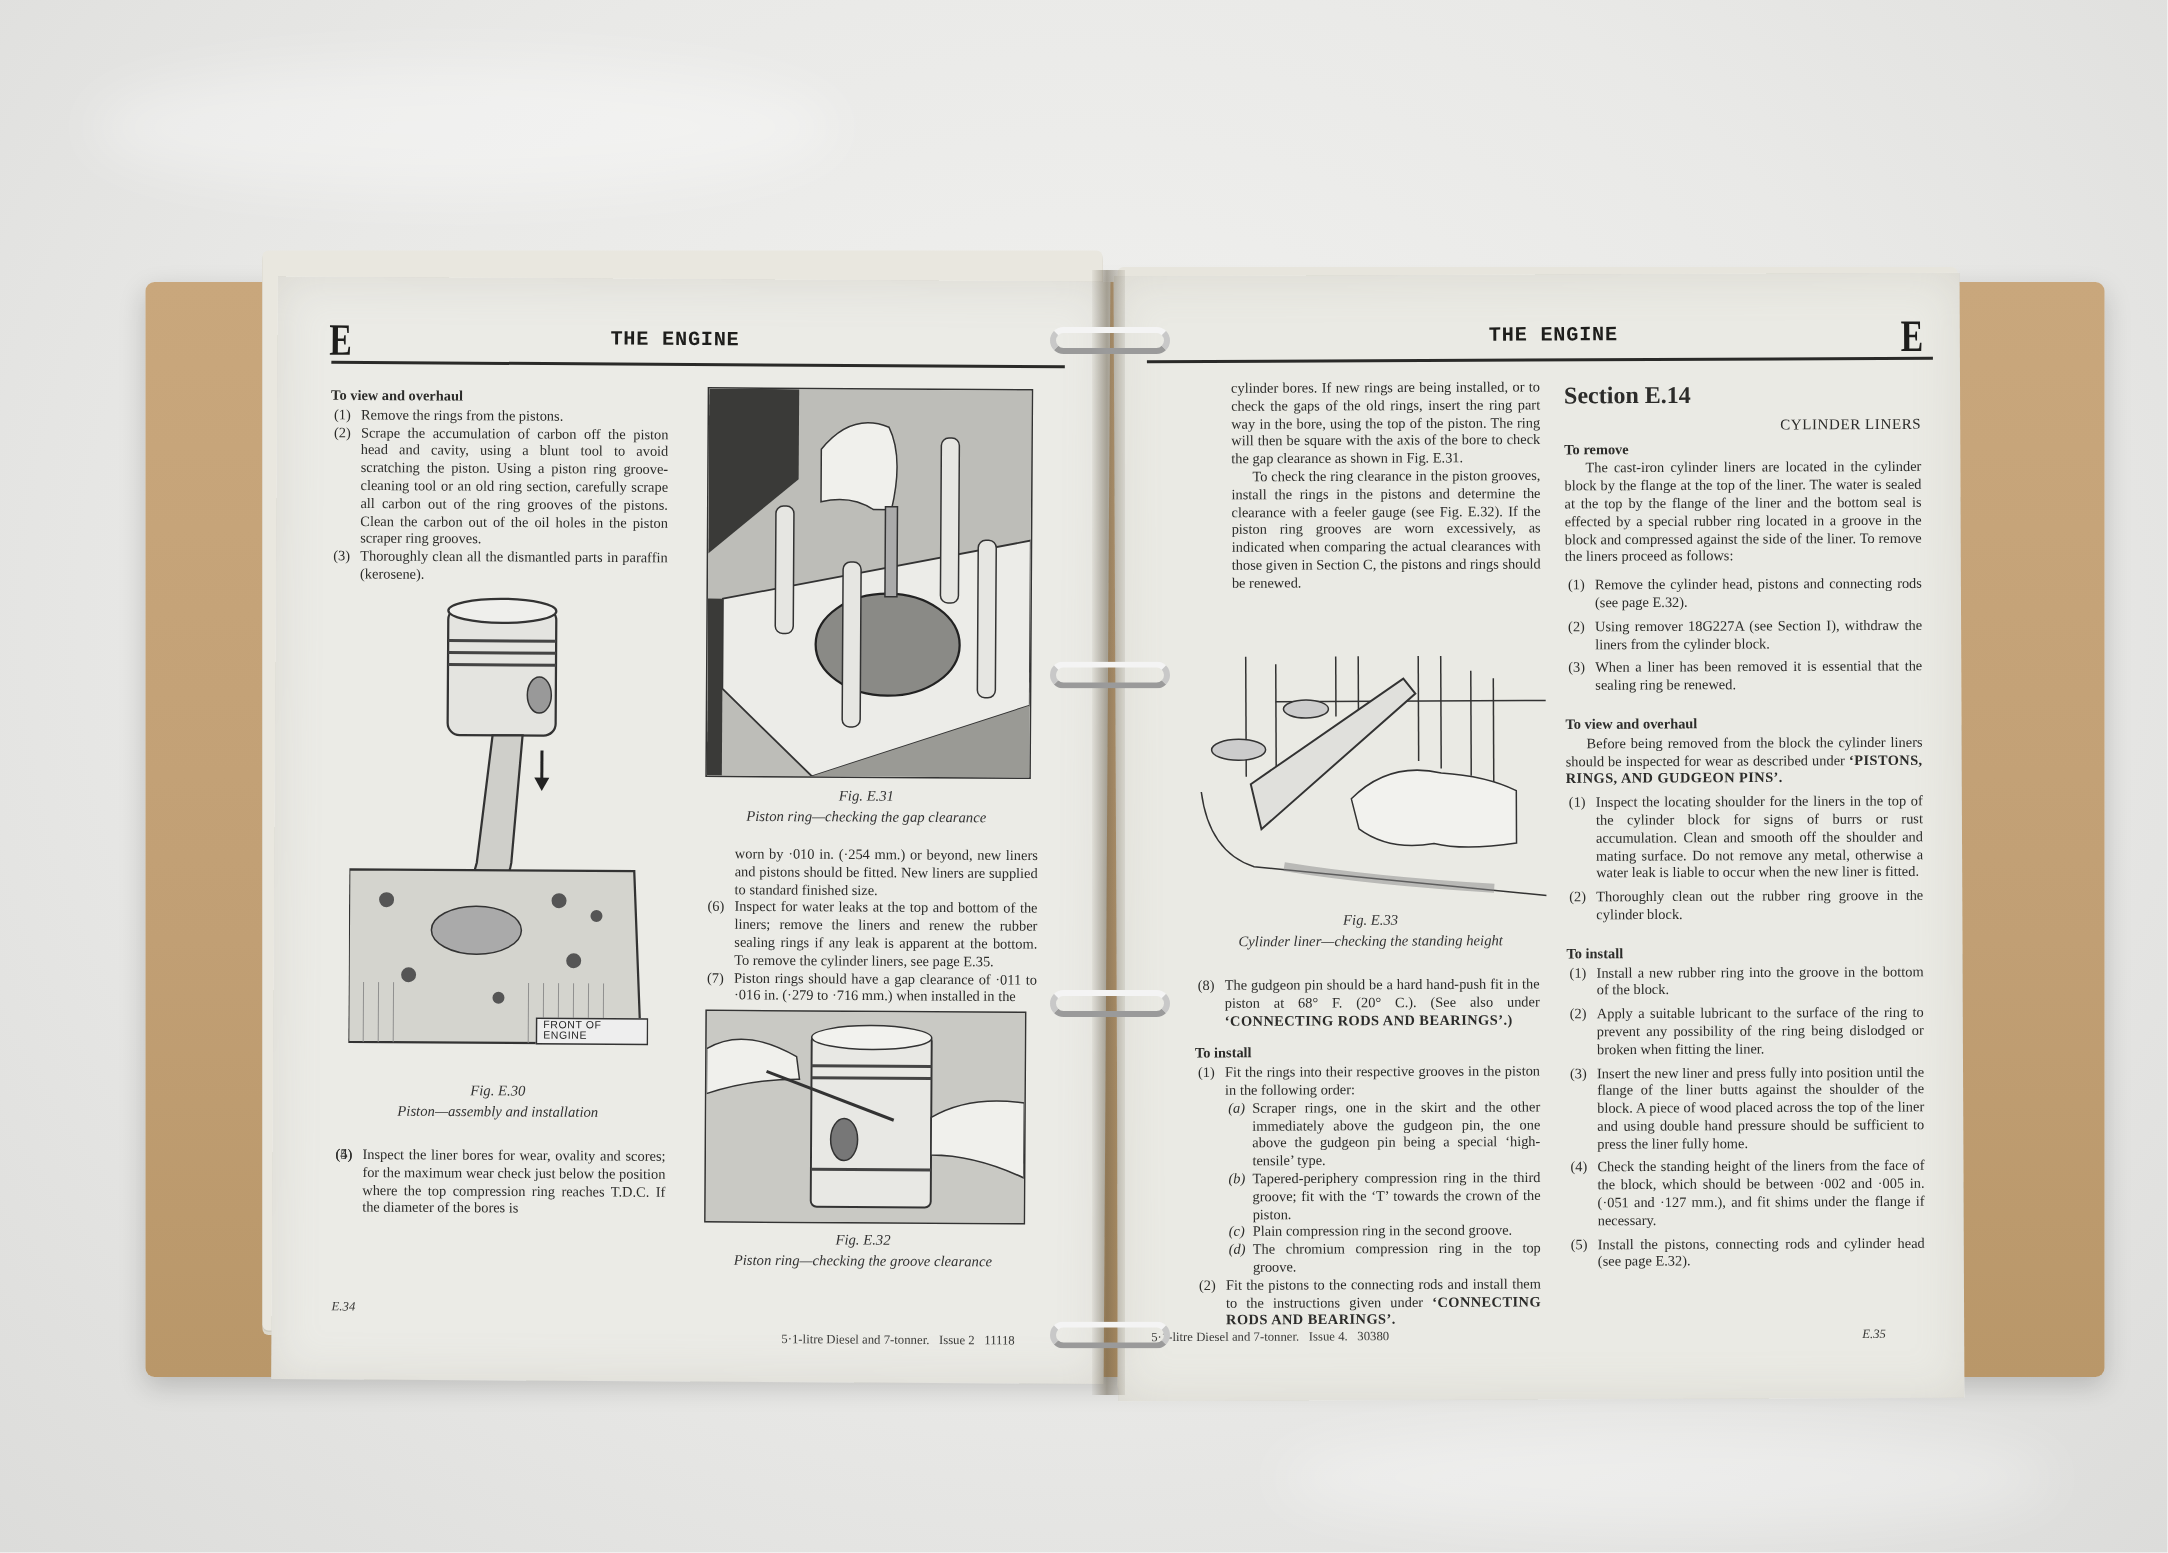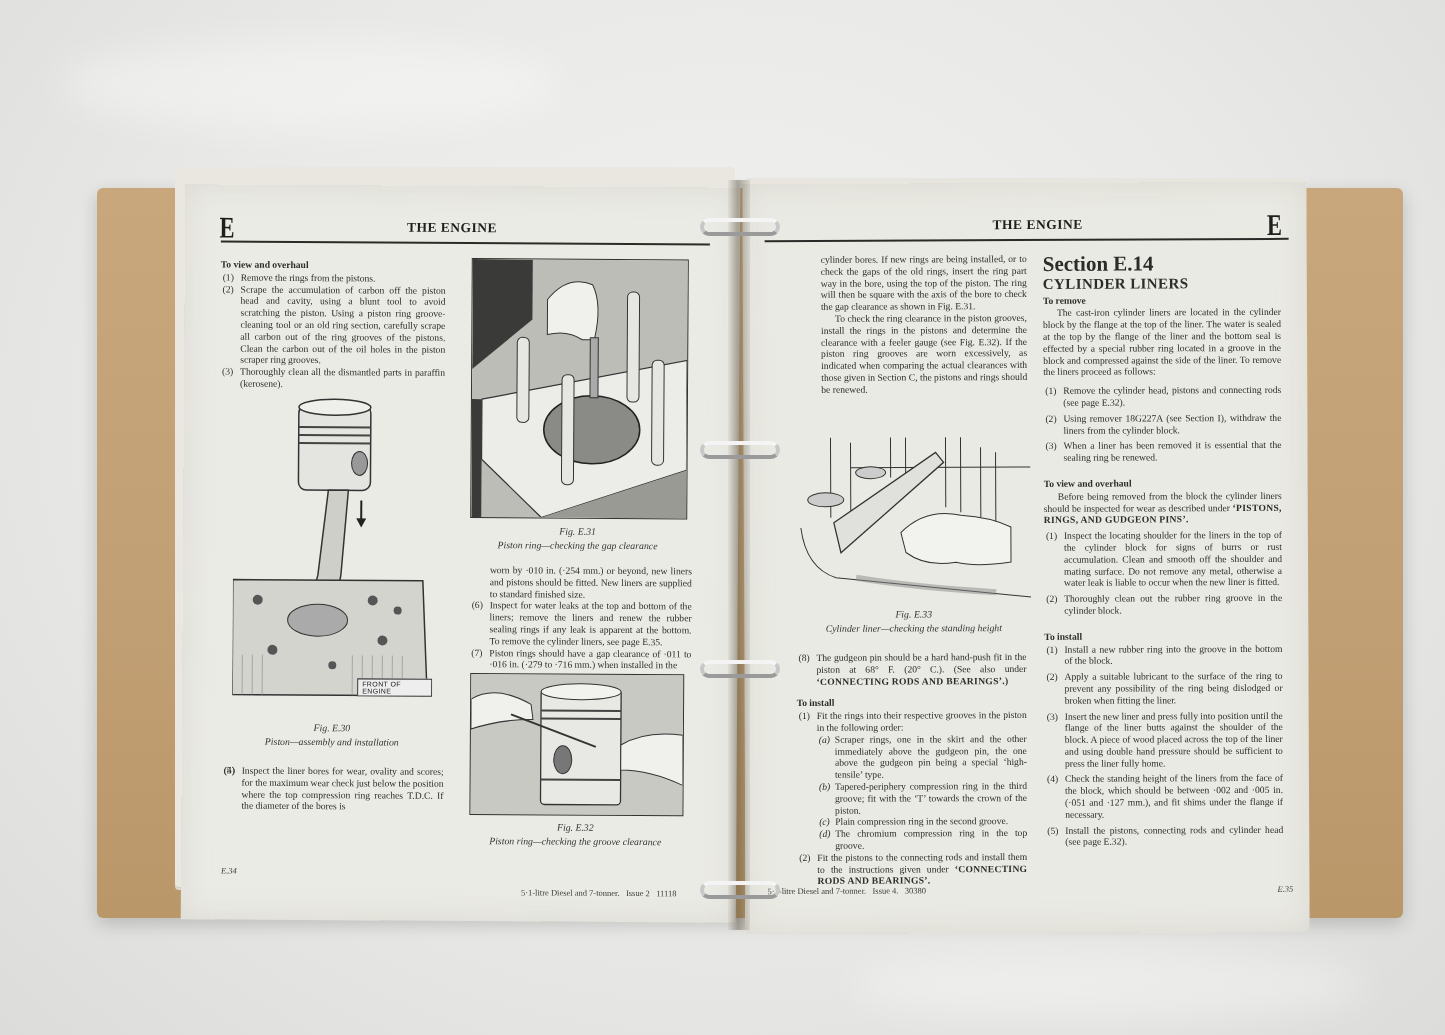--- a/index.html
+++ b/index.html
@@ -28,38 +28,38 @@
     box-shadow: inset 0 0 30px rgba(170,165,150,0.25);
   }
   .page.left { left:183px; top:186px; width:555px; height:735px; transform:rotate(0.35deg); }
   .page.right { left:744px; top:183px; width:564px; height:750px; transform:rotate(-0.25deg); background:#eaeae4;}
   .spine-shadow {
     position:absolute; left:728px; top:180px; width:22px; height:750px;
     background: linear-gradient(90deg, rgba(90,80,60,0.05), rgba(90,80,60,0.45) 45%, rgba(90,80,60,0.1));
   }
   .running-head { position:absolute; top:26px; left:0; right:0; height:30px; }
   .section-letter { position:absolute; top:0; font-size:30px; font-weight:bold; transform:scaleX(0.75); color:#1e1e1c; }
-  .running-title { position:absolute; top:8px; font-size:13.5px; font-weight:bold; letter-spacing:0.5px; color:#1e1e1c; }
+  .running-title { position:absolute; top:8px; font-size:13.5px; font-weight:bold; letter-spacing:0.5px; color:#1e1e1c;font-family:Liberation Mono, monospace; }
   .rule { position:absolute; height:1.5px; background:#2a2a28; }
   .col { position:absolute; font-size:9.6px; line-height:11.8px; text-align:justify; color:#2c2c2a; }
   .h-sub { font-weight:bold; font-size:9.6px; margin:0 0 1px 0; }
   .list { margin:0; padding:0; list-style:none; }
   .list li { position:relative; padding-left:20px; margin:0; }
   .list li .num { position:absolute; left:2px; top:0; }
   .list.spaced li { margin-bottom:4px; }
   .sublist { margin:0; padding:0; list-style:none; }
   .sublist li { position:relative; padding-left:18px; }
   .sublist li .num { position:absolute; left:2px; font-style:italic; }
   .para { text-indent:14px; margin:0; }
   .bold-caps { font-weight:bold; letter-spacing:0.3px; }
   .fig { position:absolute; border:1.5px solid #333; background:#d8d8d2; overflow:hidden; }
   .fig.noborder { border:none; background:transparent; }
   .caption { position:absolute; text-align:center; font-style:italic; font-size:9.8px; line-height:14px; color:#333; }
-  .section-title { font-size:21px; font-weight:bold; margin:0 0 6px 0; }
-  .centre-caps { text-align:left; font-weight:bold; font-size:15px; letter-spacing:0.4px; margin:8px 0 4px 0; }
+  .section-title { font-size:16px; font-weight:bold; margin:0 0 6px 0; }
+  .centre-caps { text-align:right; font-weight:normal; font-size:10px; letter-spacing:0.4px; margin:8px 0 4px 0; }
   .footer { position:absolute; font-size:8.5px; color:#3a3a38; }
   .ring {
     position:absolute; width:80px; height:18px; border-radius:9px;
     border:4px solid #c8c8c8; border-top-color:#f4f4f4; border-bottom-color:#9a9a9a;
     background:transparent; box-sizing:border-box;
   }
   .front-label { position:absolute; font-size:7px; font-family:"Liberation Sans", sans-serif; letter-spacing:0.4px; background:#eee; border:1px solid #333; padding:1px 4px; color:#222; }
 </style>
 </head>
 <body>
@@ -268,21 +268,21 @@
     <ul class="list spaced">
       <li><span class="num">(1)</span><span>Install a new rubber ring into the groove in the bottom of the block.</span></li>
       <li><span class="num">(2)</span><span>Apply a suitable lubricant to the surface of the ring to prevent any possibility of the ring being dislodged or broken when fitting the liner.</span></li>
       <li><span class="num">(3)</span><span>Insert the new liner and press fully into position until the flange of the liner butts against the shoulder of the block. A piece of wood placed across the top of the liner and using double hand pressure should be sufficient to press the liner fully home.</span></li>
       <li><span class="num">(4)</span><span>Check the standing height of the liners from the face of the block, which should be between ·002 and ·005 in. (·051 and ·127 mm.), and fit shims under the flange if necessary.</span></li>
       <li><span class="num">(5)</span><span>Install the pistons, connecting rods and cylinder head (see page E.32).</span></li>
     </ul>
   </div>
 
   <div class="footer" style="left:22px; top:702px; white-space:pre;">5·1-litre Diesel and 7-tonner.   Issue 4.   30380</div>
-  <div class="footer" style="left:532px; top:702px; font-style:italic;">E.35</div>
+  <div class="footer" style="left:496px; top:702px; font-style:italic;">E.35</div>
 </div>
 
 <div class="spine-shadow"></div>
 
 <div class="ring" style="left:700px; top:218px;"></div>
 <div class="ring" style="left:700px; top:441px;"></div>
 <div class="ring" style="left:700px; top:660px;"></div>
 <div class="ring" style="left:700px; top:881px;"></div>
 
 </body></html>

